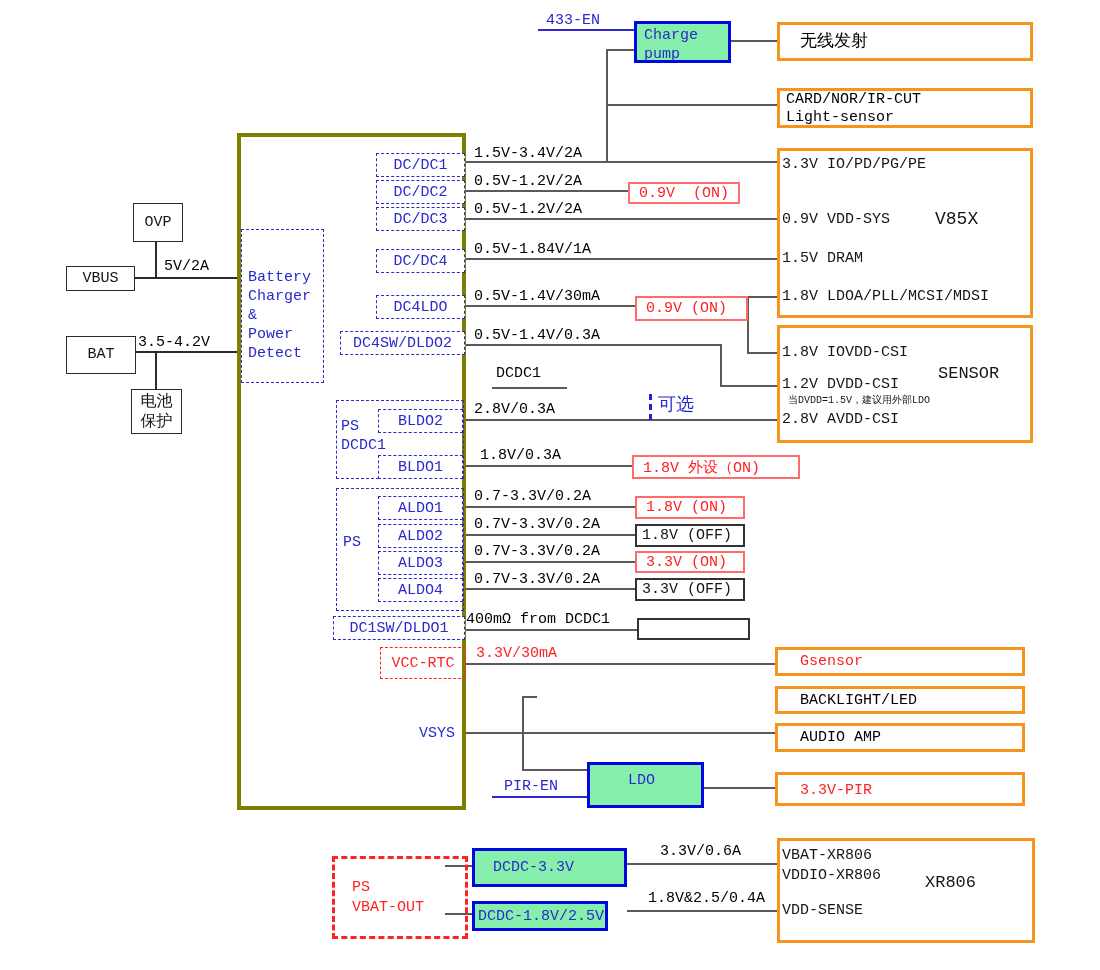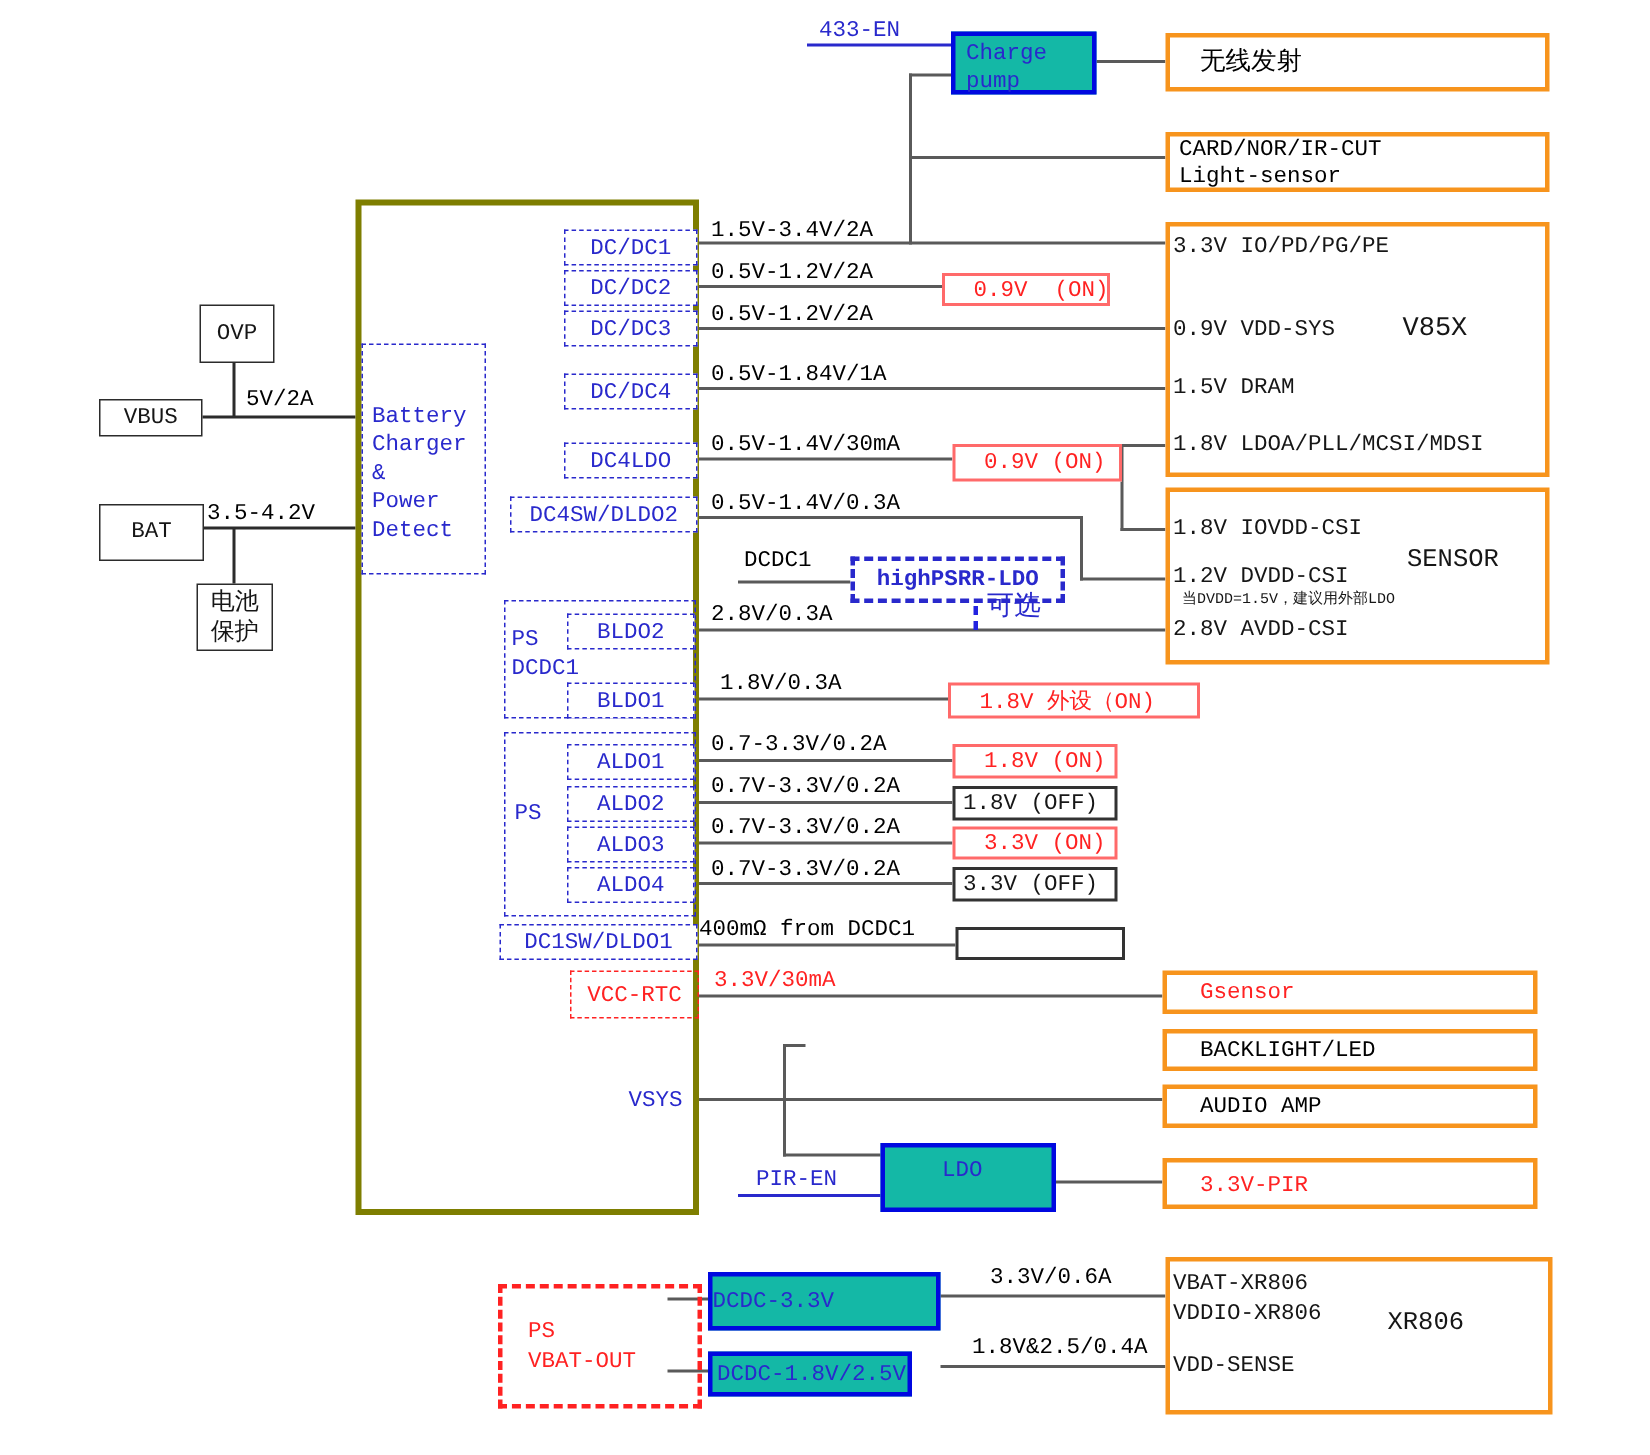--- a/index.html
+++ b/index.html
@@ -21,25 +21,25 @@
   .blkbox{position:absolute;border:1px solid #2b2b2b;background:#fff;display:flex;
           align-items:center;justify-content:center;color:#161616;
           font:15px/18px "Liberation Mono","DejaVu Sans Mono",monospace;white-space:pre-line;}
   .dbox{position:absolute;border:1px dashed #2929CC;background:#fff;display:flex;
         align-items:center;justify-content:center;color:#2929CC;
         font:15px/17px "Liberation Mono","DejaVu Sans Mono",monospace;}
   .dgroup{position:absolute;border:1px dashed #2929CC;background:transparent;}
   .rdash{position:absolute;border:1px dashed #FF2222;display:flex;align-items:center;
          justify-content:center;color:#FF2222;font:15px "Liberation Mono",monospace;}
   .rsbox{position:absolute;border:2px solid #FF6A6A;background:#fff;display:flex;align-items:center;
-         color:#FF2222;font:15px "Liberation Mono","DejaVu Sans Mono",monospace;padding-left:19px;box-sizing:border-box;}
+         color:#FF2222;font:15px "Liberation Mono","DejaVu Sans Mono",monospace;padding-left:9px;box-sizing:border-box;}
   .ksbox{position:absolute;border:2px solid #333;background:#fff;display:flex;align-items:center;
          color:#161616;font:15px "Liberation Mono","DejaVu Sans Mono",monospace;padding-left:5px;box-sizing:border-box;}
   .obox{position:absolute;border:3px solid #F7941D;background:#fff;box-sizing:border-box;}
-  .bbox{position:absolute;border:3px solid #0008E0;background:#14b8a6;box-sizing:border-box;
+  .bbox{position:absolute;border:3px solid #0008E0;background:#86efac;box-sizing:border-box;
         color:#2929CC;font:15px/19px "Liberation Mono","DejaVu Sans Mono",monospace;white-space:pre-line;}
   .olive{position:absolute;border:4px solid #7E7E00;background:transparent;box-sizing:border-box;}
   .pin{position:absolute;font:15px/16px "Liberation Mono","DejaVu Sans Mono",monospace;color:#161616;white-space:pre;}
 </style>
 </head>
 <body>
 
 <div id="stage">
 
   <i class="w" style="left:466px;top:161px;width:311px;height:2px"></i>
@@ -190,23 +190,20 @@
   <div class="ksbox" style="left:635px;top:578px;width:110px;height:23px">
       <span>3.3V (OFF)</span>
     </div>
   <div class="ksbox" style="left:637px;top:618px;width:113px;height:22px"></div>
 
   <div class="lbl blue" style="left:546px;top:11px">433-EN</div>
   <div class="bbox" style="left:634px;top:21px;width:97px;height:42px;padding:2px 0 0 7px"><span>Charge
 pump</span></div>
 
   <div class="lbl" style="left:496px;top:364px">DCDC1</div>
-  <div class="dbox" style="left:567px;top:371px;width:137px;height:25px;border-width:3px;font-weight:bold">
-      <span>highPSRR-LDO</span>
-    </div>
   <div class="lbl blue" style="left:658px;top:396px;font-size:18px">可选</div>
 
   <div class="bbox" style="left:587px;top:762px;width:117px;height:46px;padding:6px 0 0 38px"><span>LDO</span></div>
   <div class="lbl blue" style="left:504px;top:777px">PIR-EN</div>
 
   <div class="obox" style="left:777px;top:22px;width:256px;height:39px"></div>
   <div class="lbl" style="left:800px;top:31px;font-size:17px;font-family:'Liberation Serif','DejaVu Serif',serif">无线发射</div>
 
   <div class="obox" style="left:777px;top:88px;width:256px;height:40px"></div>
   <div class="lbl" style="left:786px;top:91px;line-height:18px">CARD/NOR/IR-CUT
@@ -230,21 +227,21 @@
   <div class="lbl red" style="left:800px;top:652px">Gsensor</div>
   <div class="obox" style="left:775px;top:686px;width:250px;height:28px"></div>
   <div class="lbl" style="left:800px;top:691px">BACKLIGHT/LED</div>
   <div class="obox" style="left:775px;top:723px;width:250px;height:29px"></div>
   <div class="lbl" style="left:800px;top:728px">AUDIO AMP</div>
   <div class="obox" style="left:775px;top:772px;width:250px;height:34px"></div>
   <div class="lbl red" style="left:800px;top:781px">3.3V-PIR</div>
 
   <div class="rdash" style="left:332px;top:856px;width:113px;height:77px;border-width:3px;justify-content:flex-start;padding-left:17px;white-space:pre-line;line-height:20px"><span>PS
 VBAT-OUT</span></div>
-  <div class="bbox" style="left:472px;top:848px;width:155px;height:39px;display:flex;align-items:center;"><span>DCDC-3.3V</span></div>
+  <div class="bbox" style="left:472px;top:848px;width:155px;height:39px;display:flex;align-items:center;padding-left:18px"><span>DCDC-3.3V</span></div>
   <div class="bbox" style="left:472px;top:901px;width:136px;height:30px;display:flex;align-items:center;padding-left:3px"><span>DCDC-1.8V/2.5V</span></div>
   <div class="lbl" style="left:660px;top:842px">3.3V/0.6A</div>
   <div class="lbl" style="left:648px;top:889px">1.8V&amp;2.5/0.4A</div>
 
   <div class="obox" style="left:777px;top:838px;width:258px;height:105px"></div>
   <div class="pin red" style="left:782px;top:848px">VBAT-XR806</div>
   <div class="pin red" style="left:782px;top:868px">VDDIO-XR806</div>
   <div class="pin b orange-t" style="left:925px;top:875px;font-size:17px">XR806</div>
   <div class="pin red" style="left:782px;top:903px">VDD-SENSE</div>
 

